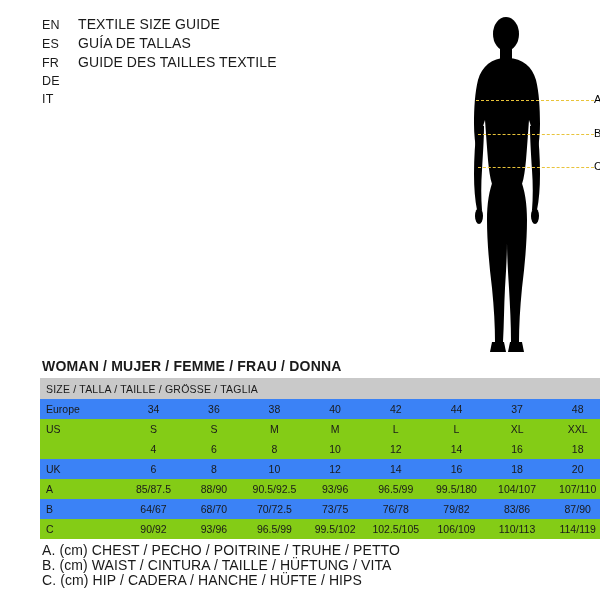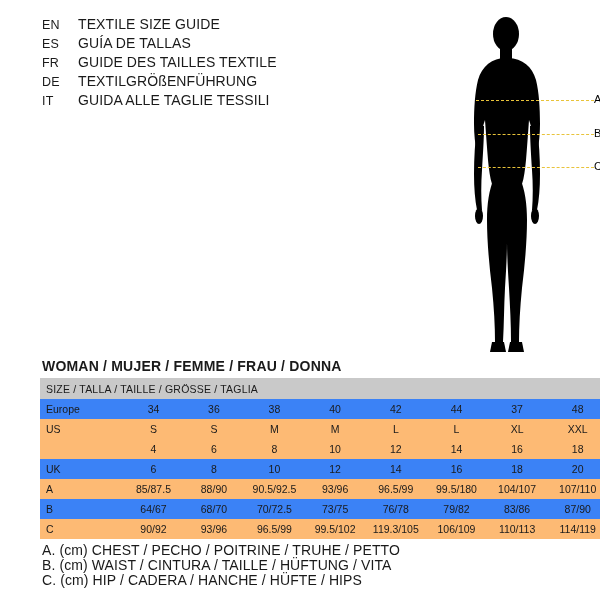--- a/index.html
+++ b/index.html
@@ -100,21 +100,21 @@
   .size-table .hdr-row td {
     background: #c9c9c9;
     text-align: left;
     padding-left: 6px;
     font-size: 10.5px;
     font-weight: normal;
     letter-spacing: 0.2px;
     height: 17px;
   }
   .size-table tr.shaded td {
-    background: #fdba74;
+    background: #84cc16;
   }
   .size-table tr.plain td {
     background: #3b82f6;
   }
   .size-table td.rowlabel {
     text-align: left;
     padding-left: 6px;
     width: 78px;
   }
   .size-table td.datacell {
@@ -148,25 +148,23 @@
     <div class="lang-row">
       <div class="lang-code">ES</div>
       <div class="lang-text">GUÍA DE TALLAS</div>
     </div>
     <div class="lang-row">
       <div class="lang-code">FR</div>
       <div class="lang-text">GUIDE DES TAILLES TEXTILE</div>
     </div>
     <div class="lang-row">
       <div class="lang-code">DE</div>
-      <div class="lang-text">TEXTILGRÖßENFÜHRUNG</div>
     </div>
     <div class="lang-row">
       <div class="lang-code">IT</div>
-      <div class="lang-text">GUIDA ALLE TAGLIE TESSILI</div>
     </div>
   </div>
 
   <div class="figure-wrap">
     <svg class="figure-svg" width="170" height="360" viewBox="0 0 170 360">
       <g fill="#000000">
 
         <ellipse cx="62" cy="26" rx="13" ry="17"></ellipse>
 
         <rect x="56" y="40" width="12" height="14"></rect>
@@ -307,21 +305,21 @@
         <td class="datacell">83/86</td>
         <td class="datacell">87/90</td>
       </tr>
 
       <tr class="shaded">
         <td class="rowlabel">C</td>
         <td class="datacell">90/92</td>
         <td class="datacell">93/96</td>
         <td class="datacell">96.5/99</td>
         <td class="datacell">99.5/102</td>
-        <td class="datacell">119.3/105</td>
+        <td class="datacell">102.5/105</td>
         <td class="datacell">106/109</td>
         <td class="datacell">110/113</td>
         <td class="datacell">114/119</td>
       </tr>
     </tbody>
   </table>
 
   <div class="footnotes">
     <div class="footnote">A. (cm) CHEST / PECHO / POITRINE / TRUHE / PETTO</div>
     <div class="footnote">B. (cm) WAIST / CINTURA / TAILLE / HÜFTUNG / VITA</div>

